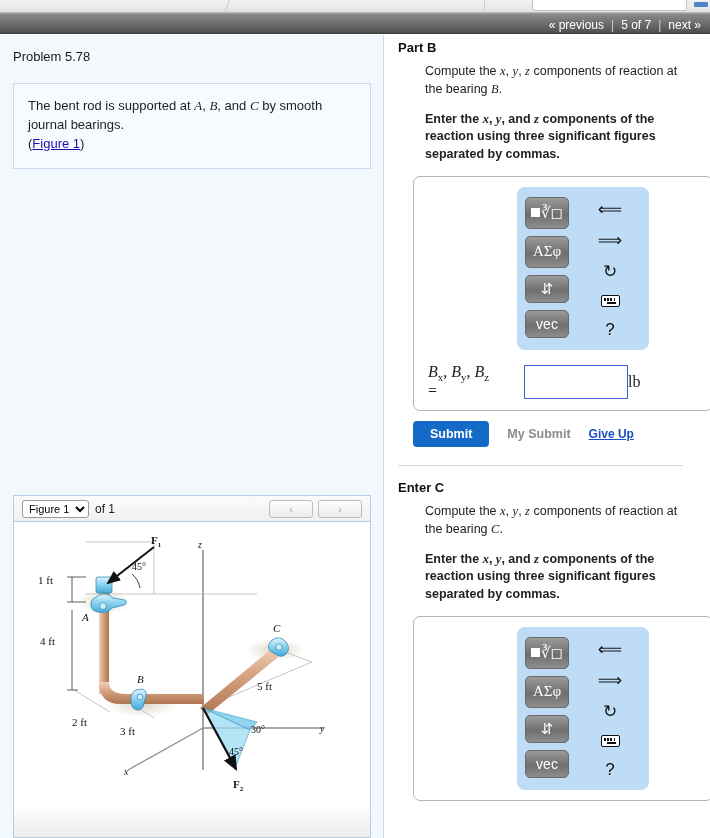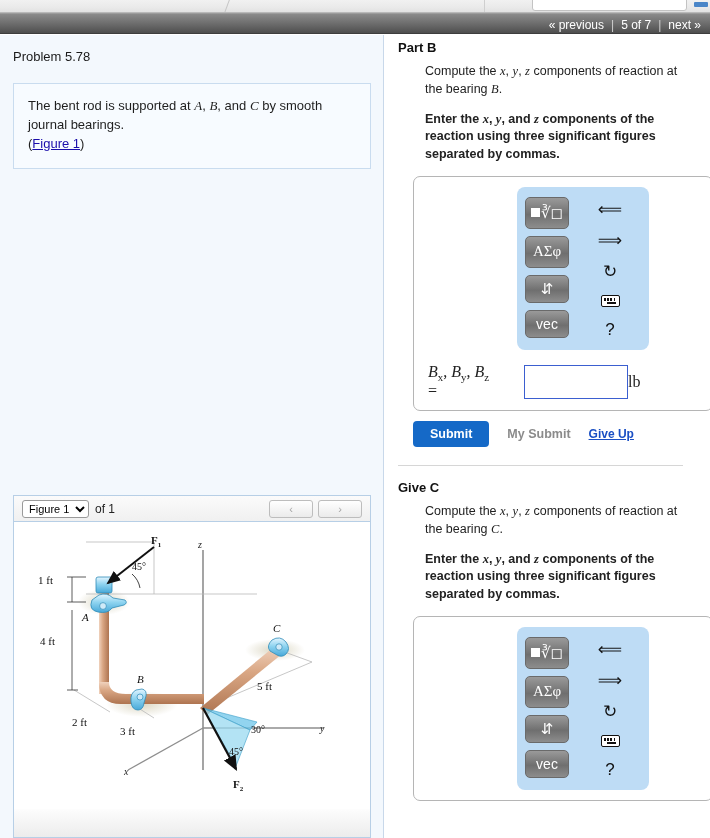--- a/index.html
+++ b/index.html
@@ -387,21 +387,21 @@
 
   <div class="actions-row">
     <button class="submit-btn">Submit</button>
     <span class="my-answers">My Submit</span>
     <a class="give-up" href="#">Give Up</a>
   </div>
 
   <div class="part-divider"></div>
 
   <div style="margin:14px 0 0 13px;">
-    <div class="part-heading">Give C</div>
+    <div class="part-heading">Enter C</div>
   </div>
 
   <div class="part-body">
     <p class="part-text">
       <span>Compute the </span><span class="serif-it">x</span><span>, </span><span class="serif-it">y</span><span>, </span><span class="serif-it">z</span><span> components of reaction at the bearing </span><span class="serif-it">C</span><span>.</span>
     </p>
     <p class="part-text bold">
       <span>Enter the </span><span class="serif-it">x</span><span>, </span><span class="serif-it">y</span><span>, and </span><span class="serif-it">z</span><span> components of the reaction using three significant figures separated by commas.</span>
     </p>
   </div>

